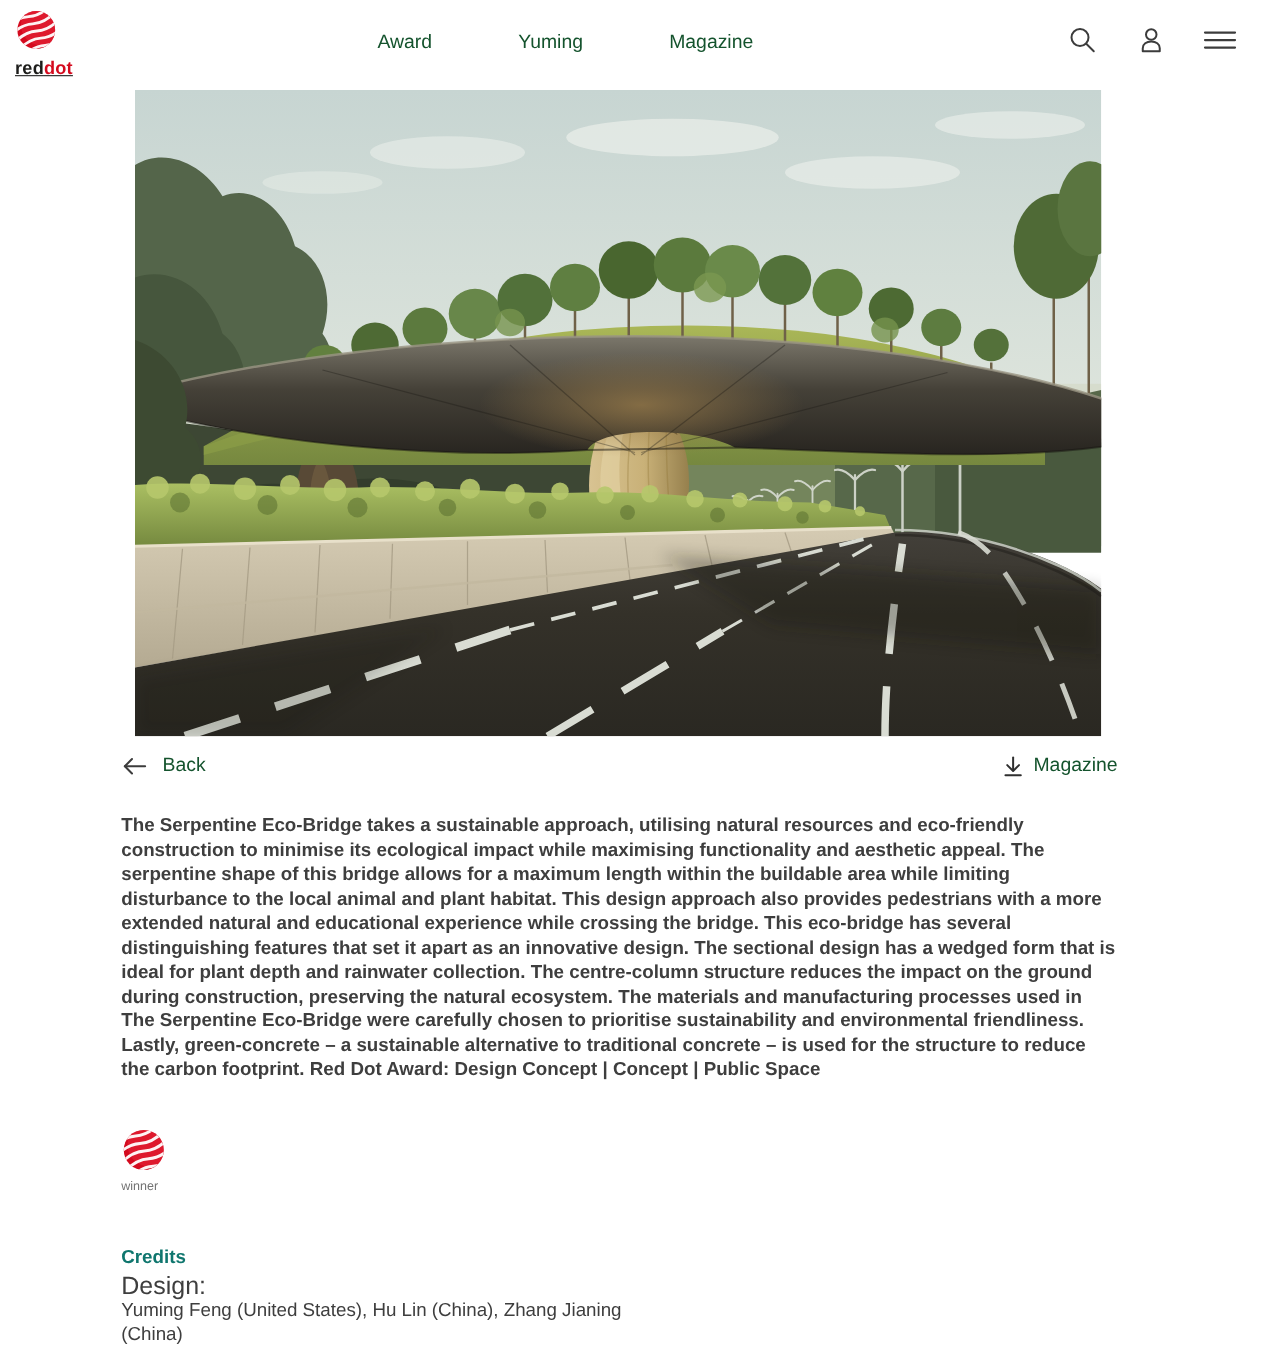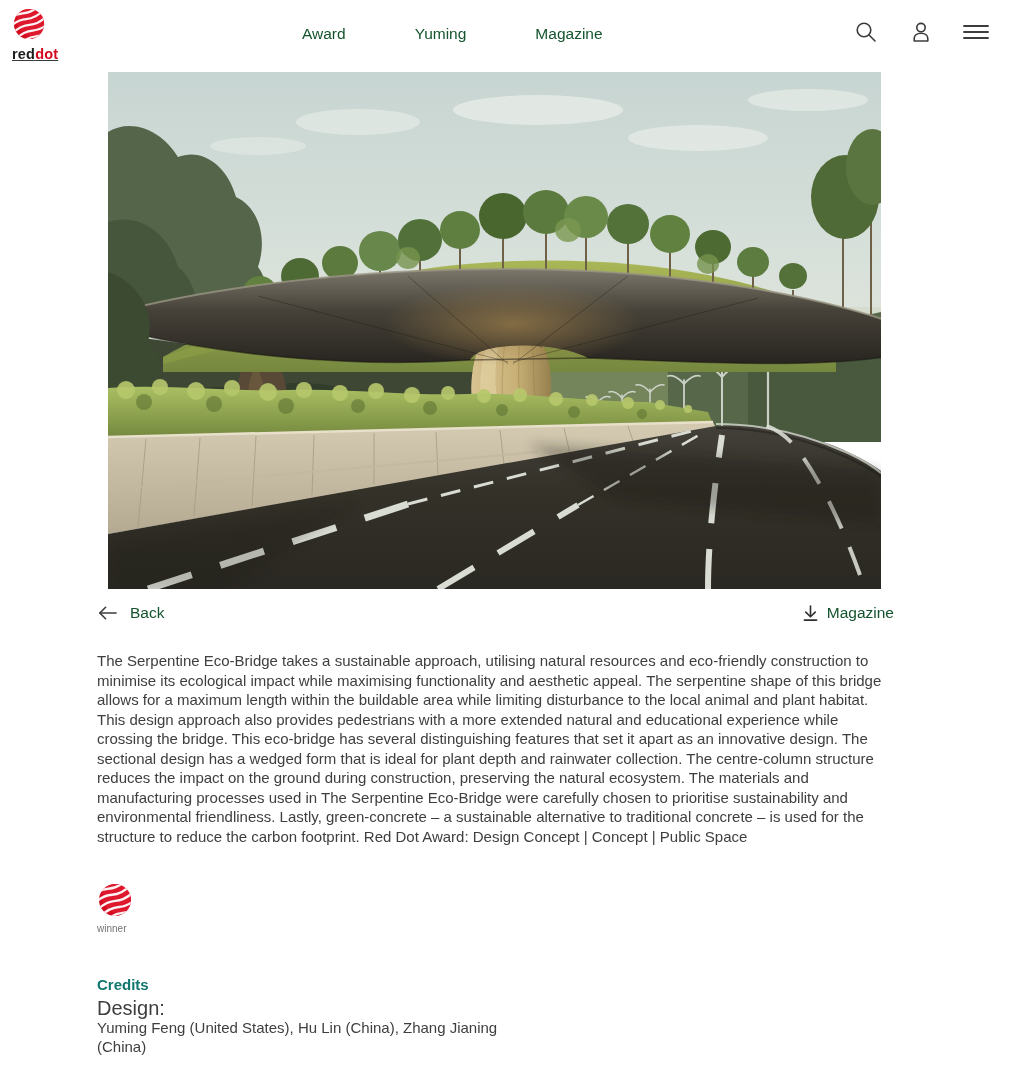--- a/index.html
+++ b/index.html
@@ -25,21 +25,21 @@
 
   
   .content { width:797px; margin-left:97px; }
   .hero-figure { width:773px; margin-left:11px; line-height:0; }
   .hero-figure svg { display:block; }
 
   .actions-row { display:flex; justify-content:space-between; align-items:center; margin-top:12px; height:24px; }
   .action-btn { display:flex; align-items:center; gap:12px; font-size:15.5px; color:#14532d; padding:0; }
   .action-btn.dl { gap:8px; }
 
-  .article-body { margin-top:26px; font-size:15px; line-height:19.5px; color:#3e3e3e; }
+  .article-body { margin-top:26px; font-size:15px; line-height:19.5px; color:#3e3e3e;font-weight:bold; }
 
   .award-badge { margin-top:36px; }
   .badge-line1 { margin-top:7px; font-size:15px; font-weight:700; line-height:16px; color:#1d1d1b; }
   .badge-line1 .lw-dot { font-weight:700; }
   .badge-winner { font-size:10px; line-height:14px; color:#737373; }
 
   .credits { margin-top:40px; }
   .credits-heading { font-size:15px; font-weight:700; color:#0f766e; }
   .credits-role { margin-top:6px; font-size:20px; line-height:19px; }
   .credits-names { font-size:15px; line-height:19px; max-width:440px; }

